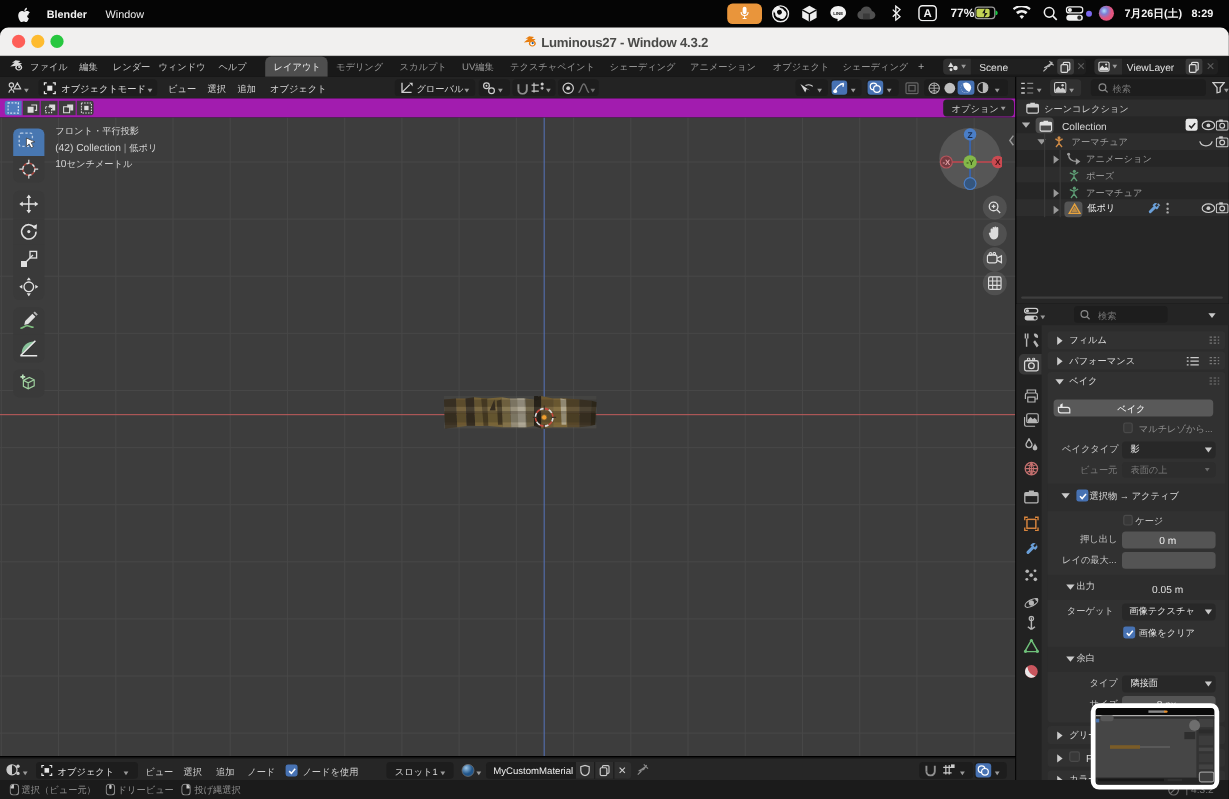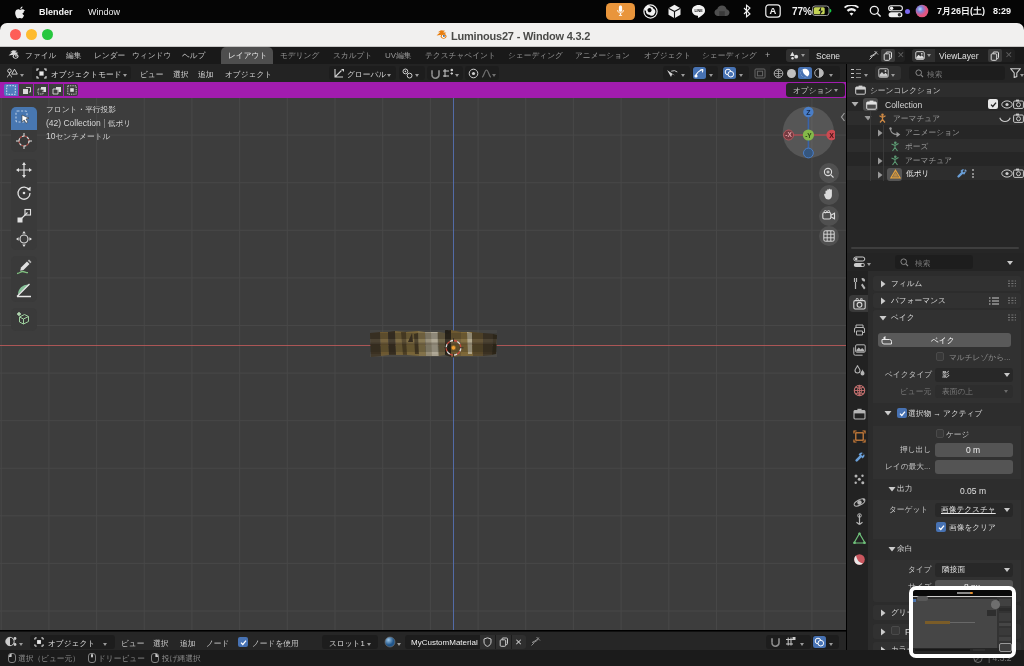--- a/index.html
+++ b/index.html
@@ -799,21 +799,21 @@
   <span class="txt jp" style="left:38px;top:210px;color:#c6c6c6;">レイの最大...</span>
   <div class="abs" style="left:87.5px;top:207px;width:78px;height:13.5px;background:#545454;border-radius:3px;"></div>
   <span class="txt" style="left:113px;top:210px;color:#f0f0f0;font-size:8.5px;margin-top:24px;">0.05 m</span>
   <div class="abs" style="left:26px;top:226px;width:148px;height:21px;background:rgba(0,0,0,0.07);"></div>
     <svg class="abs" style="left:41px;top:233px" width="8" height="6" viewBox="0 0 8 6">
       <path fill="#ccc" d="M0.5 1h7L4 5.5z"></path>
     </svg>
   <span class="txt jp" style="left:50px;top:232px;color:#d6d6d6;">出力</span>
   <span class="txt jp" style="left:42px;top:253px;color:#c6c6c6;">ターゲット</span>
   <div class="abs" style="left:87.5px;top:250px;width:78px;height:13.5px;background:#282828;border-radius:3px;"></div>
-  <span class="txt jp" style="left:94px;top:253px;color:#e5e5e5;text-decoration:underline;">画像テクスチャ</span>
+  <span class="txt jp" style="left:94px;top:253px;color:#e5e5e5;">画像テクスチャ</span>
   <div class="cvl" style="left:157px;top:255px;"></div>
   <div class="cbb" style="left:89px;top:269px;"></div>
   <svg class="abs" style="left:90.5px;top:270.5px" width="7" height="7" viewBox="0 0 7 7">
       <path fill="none" stroke="#fff" stroke-width="1.3" d="M1 3.6l1.8 1.9L6 1.6"></path>
     </svg>
   <span class="txt jp" style="left:102px;top:271px;color:#dddddd;">画像をクリア</span>
   <div class="abs" style="left:26px;top:286px;width:148px;height:21px;background:rgba(0,0,0,0.07);"></div>
     <svg class="abs" style="left:41px;top:293px" width="8" height="6" viewBox="0 0 8 6">
       <path fill="#ccc" d="M0.5 1h7L4 5.5z"></path>
     </svg>

